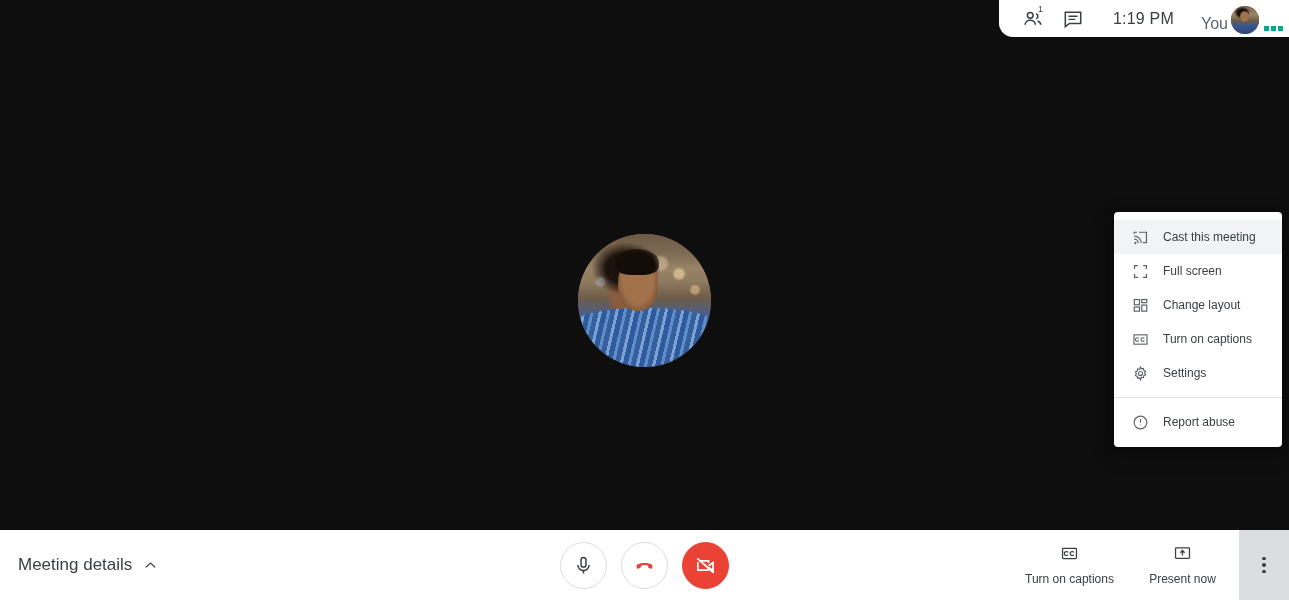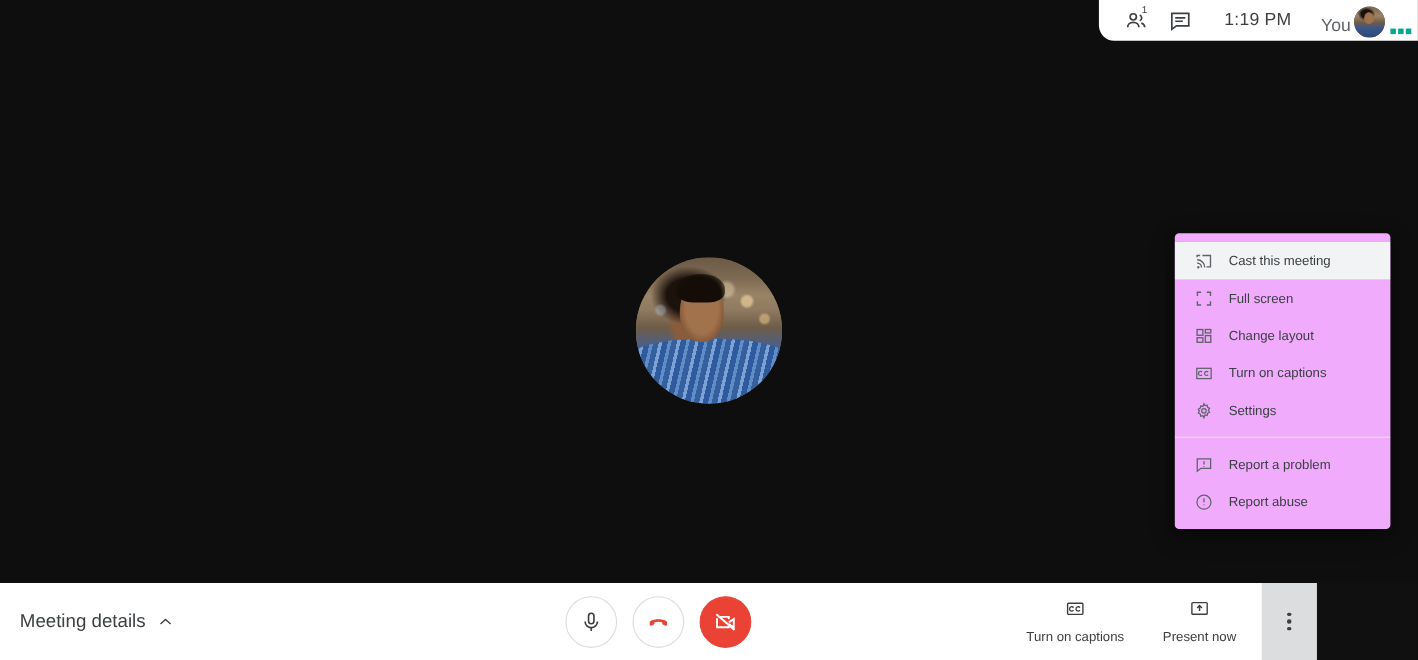--- a/index.html
+++ b/index.html
@@ -181,24 +181,24 @@
   }
   #mic-dots i {
     display: block;
     width: 5px; height: 5px;
     background: #00a98f;
   }
 
   
   #options-menu {
     position: absolute;
-    left: 1068px;
+    left: 1114px;
     top: 212px;
-    width: 196px;
-    background: #f0abfc;
+    width: 168px;
+    background: #ffffff;
     border-radius: 4px;
     box-shadow: 0 2px 8px rgba(0,0,0,0.30), 0 6px 22px rgba(0,0,0,0.28);
     padding: 8px 0;
     overflow: hidden;
   }
   .menu-item {
     display: flex;
     align-items: center;
     height: 34px;
     padding-left: 15px;
@@ -220,21 +220,21 @@
   .menu-divider {
     height: 1px;
     background: #e0e0e0;
     margin: 7px 0;
   }
 
   
   #bottom-bar {
     position: absolute;
     left: 0; bottom: 0;
-    width: 1197px;
+    width: 1289px;
     height: 70px;
     background: #ffffff;
     display: flex;
     align-items: center;
   }
 
   #meeting-details {
     display: flex;
     align-items: center;
     margin-left: 18px;
@@ -402,30 +402,20 @@
         <svg width="17" height="17" viewBox="0 0 24 24" fill="none" stroke="#5f6368" stroke-width="1.6">
           <circle cx="12" cy="12" r="2.9"></circle>
           <path d="M12 2.8l1.3 2.5 2.8-.6 .6 2.8 2.5 1.3-1.4 2.5 1.4 2.5-2.5 1.3-.6 2.8-2.8-.6L12 20.8l-1.3-2.5-2.8.6-.6-2.8-2.5-1.3 1.4-2.5-1.4-2.5 2.5-1.3.6-2.8 2.8.6z"></path>
         </svg>
       </span>
       <span>Settings</span>
     </div>
 
     <div class="menu-divider"></div>
 
-    <div class="menu-item">
-      <span class="mi-icon">
-        <svg width="17" height="17" viewBox="0 0 24 24" fill="none" stroke="#5f6368" stroke-width="1.6">
-          <path d="M3.4 4.4h17.2v12.2H8.2l-4.8 3.6z"></path>
-          <path d="M12 7.6v4.2" stroke-width="1.7"></path>
-          <path d="M12 13.9v.9" stroke-width="1.8"></path>
-        </svg>
-      </span>
-      <span>Report a problem</span>
-    </div>
 
     <div class="menu-item">
       <span class="mi-icon">
         <svg width="17" height="17" viewBox="0 0 24 24" fill="none" stroke="#5f6368" stroke-width="1.6">
           <circle cx="12" cy="12" r="9"></circle>
           <path d="M12 6.9v5.3" stroke-width="1.7"></path>
           <path d="M12 15v1" stroke-width="1.8"></path>
         </svg>
       </span>
       <span>Report abuse</span>

